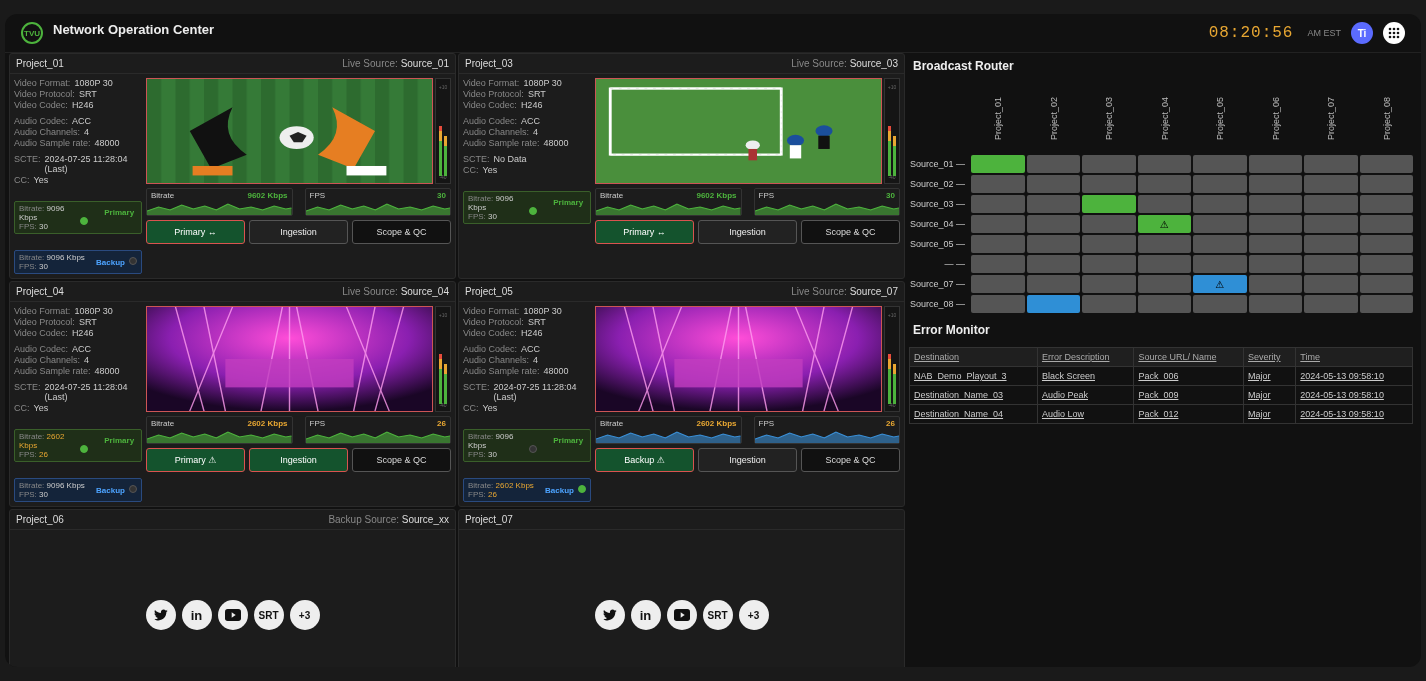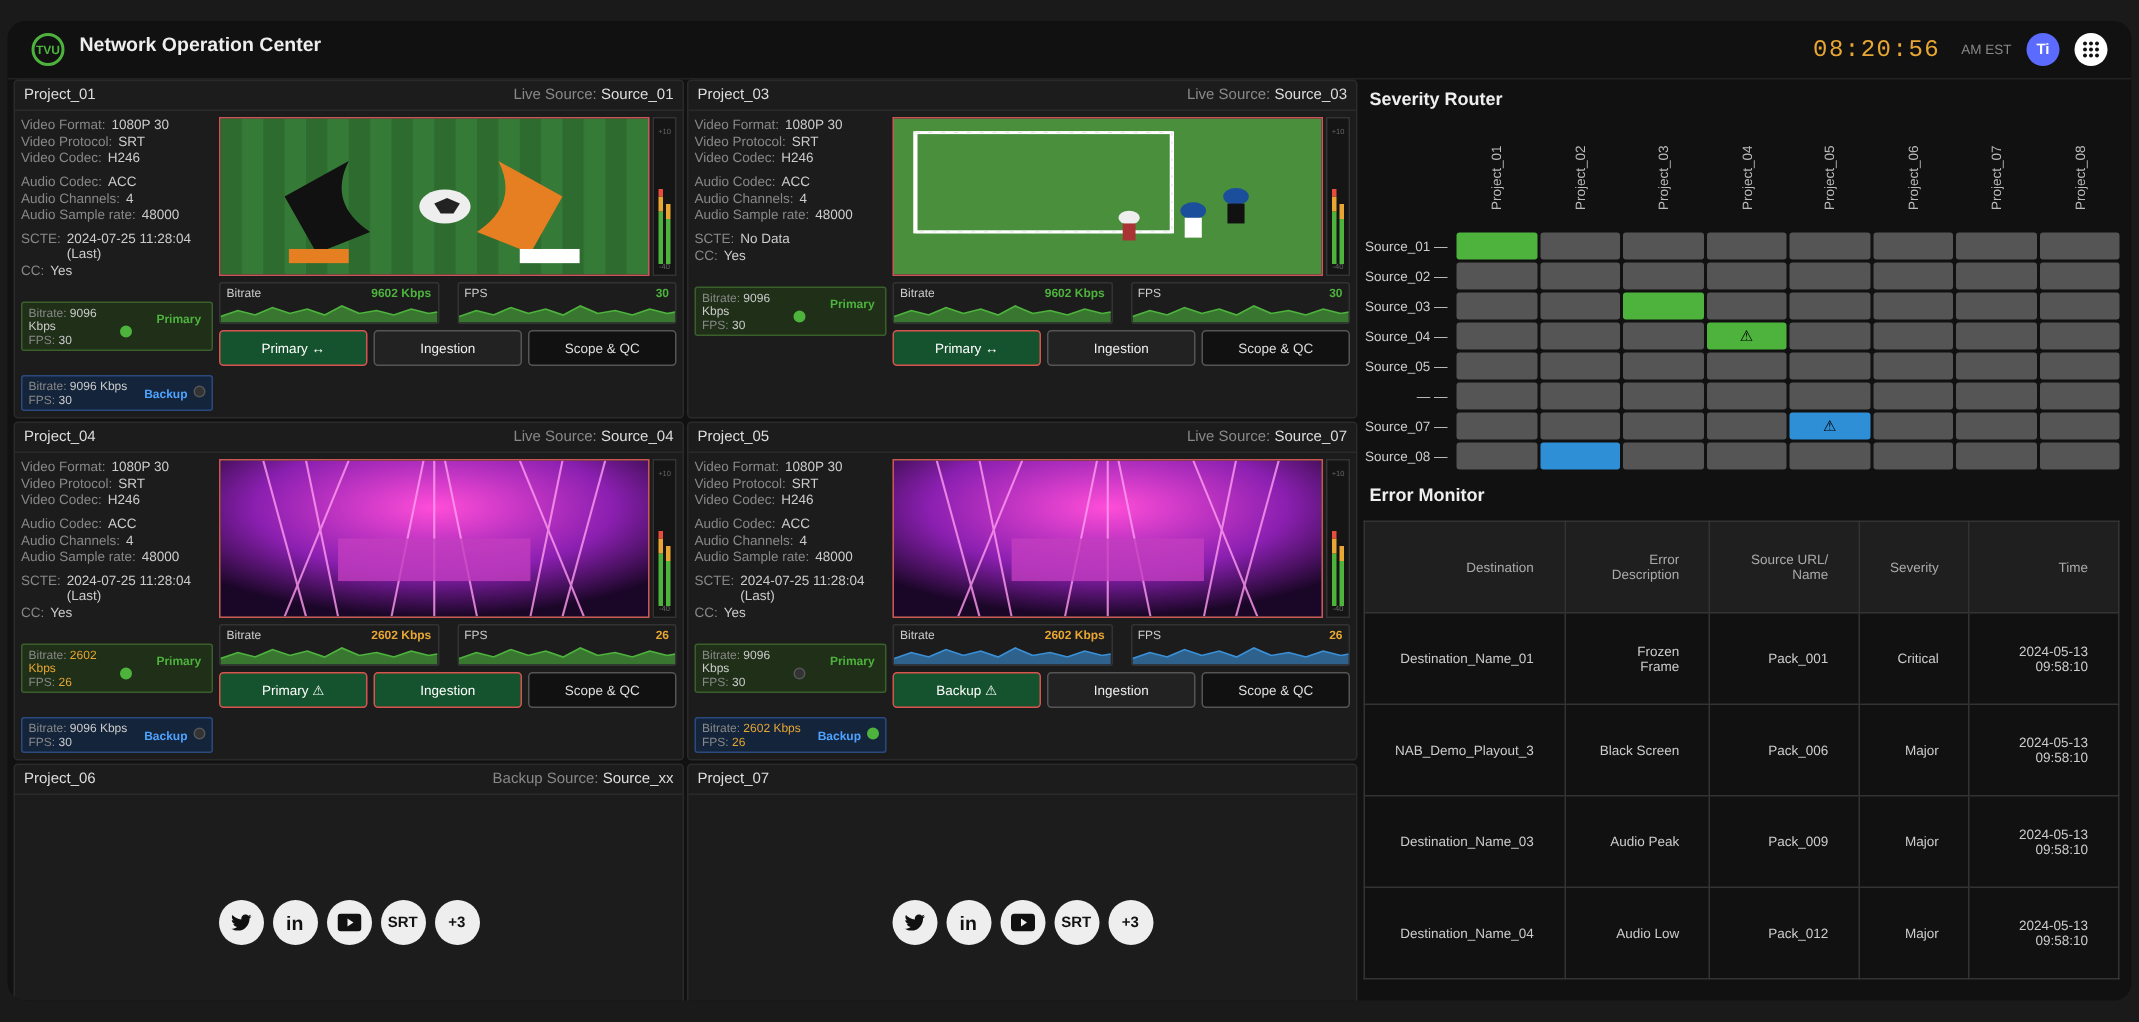--- a/index.html
+++ b/index.html
@@ -66,21 +66,21 @@
   .col-head { font-size:9px; color:#bbb; writing-mode:vertical-rl; transform:rotate(180deg); height:70px; text-align:center; display:flex; align-items:center; justify-content:center;}
   .row-head { font-size:9px; color:#ccc; display:flex; align-items:center; justify-content:flex-end; padding-right:4px;}
   .cell { background:#555; border-radius:2px; height:18px; display:flex; align-items:center; justify-content:center; font-size:10px;}
   .cell.green { background:#4db33d;}
   .cell.blue { background:#2f8fd6;}
   .cell.warn::after { content:"⚠"; color:#000;}
   .corner { }
 
   
   .em-table { width:100%; border-collapse:collapse; font-size:9px; }
-  .em-table th, .em-table td { border:1px solid #333; padding:20px; text-align:right; color:#ccc;}
+  .em-table th, .em-table td { border:1px solid #333; padding:4px; text-align:left; color:#ccc;text-decoration:underline;}
   .em-table th { background:#1f1f1f; color:#aaa; font-weight:normal;}
   .sev-critical { color:#e74c3c;}
   .sev-major { color:#e8a732;}
 
   
   .soccer1 svg, .soccer2 svg, .concert svg { width:100%; height:100%; }
 </style>
 </head>
 <body>
 <div class="outer">
@@ -619,21 +619,21 @@
                 <span style="font-weight:bold;font-size:10px;">SRT</span>
               </div>
               <div class="circ">
                 <span style="font-weight:bold;font-size:10px;">+3</span>
               </div>
             </div>
           </div>
         </div>
 
   <div class="sidebar">
-    <div class="router-title">Severity Router</div>
+    <div class="router-title">Broadcast Router</div>
     <div class="router">
             <div class="router-grid" id="router-grid">
               <div class="corner"></div>
               <div class="col-head">Project_01</div>
               <div class="col-head">Project_02</div>
               <div class="col-head">Project_03</div>
               <div class="col-head">Project_04</div>
               <div class="col-head">Project_05</div>
               <div class="col-head">Project_06</div>
               <div class="col-head">Project_07</div>
@@ -715,27 +715,20 @@
 
     <div class="em-title">Error Monitor</div>
     <table class="em-table" id="em-table">
             <tbody>
               <tr>
                 <th>Destination</th>
                 <th>Error Description</th>
                 <th>Source URL/ Name</th>
                 <th>Severity</th>
                 <th>Time</th>
-              </tr>
-              <tr>
-    <td>Destination_Name_01</td>
-                <td>Frozen Frame</td>
-                <td>Pack_001</td>
-                <td class="sev-critical">Critical</td>
-                <td>2024-05-13 09:58:10</td>
               </tr>
               <tr>
     <td>NAB_Demo_Playout_3</td>
                 <td>Black Screen</td>
                 <td>Pack_006</td>
                 <td class="sev-major">Major</td>
                 <td>2024-05-13 09:58:10</td>
               </tr>
               <tr>
     <td>Destination_Name_03</td>

